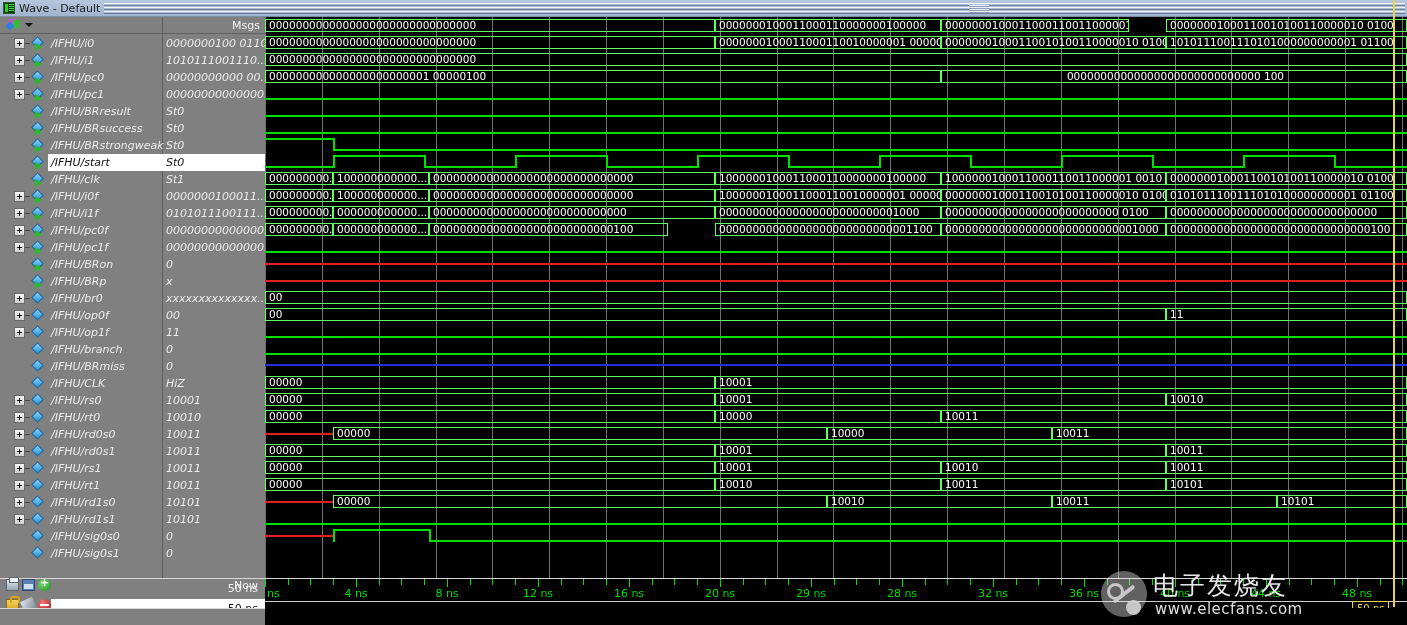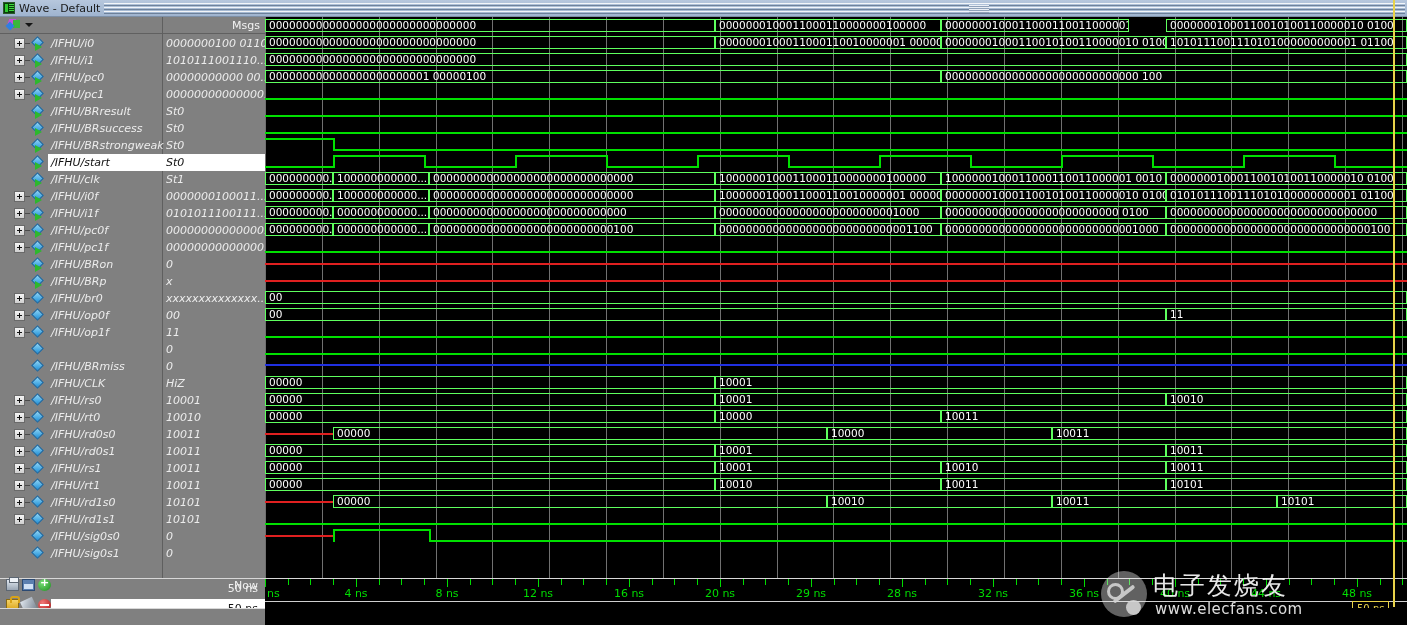--- a/index.html
+++ b/index.html
@@ -455,20 +455,21 @@
           </div>
           <div class="sname">/IFHU/op1f</div>
           <div class="sval">11</div>
         </div>
         <div class="srow">
           <div class="expander hidden"></div>
           <div class="connector none"></div>
           <div class="sigicon">
             <div class="diamond"></div>
           </div>
+          <div class="sname">/IFHU/branch</div>
           <div class="sval">0</div>
         </div>
         <div class="srow">
           <div class="expander hidden"></div>
           <div class="connector none"></div>
           <div class="sigicon">
             <div class="diamond"></div>
           </div>
           <div class="sname">/IFHU/BRmiss</div>
           <div class="sval">0</div>
@@ -609,21 +610,21 @@
           <div class="bus" style="left: 0px; width: 450px;">0000000000000000000000000000000</div>
           <div class="bus" style="left: 450px; width: 226px;">0000000100011000110010000001 00000</div>
           <div class="bus" style="left: 676px; width: 225px;">00000001000110010100110000010 0100</div>
           <div class="bus" style="left: 901px; width: 241px;">1010111001110101000000000001 01100</div>
         </div>
         <div class="wrow" style="top: 34px;">
           <div class="bus" style="left: 0px; width: 1142px;">0000000000000000000000000000000</div>
         </div>
         <div class="wrow" style="top: 51px;">
           <div class="bus" style="left: 0px; width: 676px;">000000000000000000000001 00000100</div>
-          <div class="bus" style="left: 676px; width: 466px;">00000000000000000000000000000 100</div>
+          <div class="bus" style="left: 676px; width: 466px; text-align: center;">00000000000000000000000000000 100</div>
         </div>
         <div class="wrow" style="top: 68px;">
           <div class="lvl linefull" style="top: 13px;"></div>
         </div>
         <div class="wrow" style="top: 85px;">
           <div class="lvl linefull" style="top: 13px;"></div>
         </div>
         <div class="wrow" style="top: 102px;">
           <div class="lvl linefull" style="top: 13px;"></div>
         </div>
@@ -679,21 +680,21 @@
           <div class="bus" style="left: 0px; width: 68px;">000000000...</div>
           <div class="bus" style="left: 68px; width: 96px;">000000000000...</div>
           <div class="bus" style="left: 164px; width: 286px;">00000000000000000000000000000</div>
           <div class="bus" style="left: 450px; width: 226px;">000000000000000000000000001000</div>
           <div class="bus" style="left: 676px; width: 225px;">00000000000000000000000000 0100</div>
           <div class="bus" style="left: 901px; width: 241px;">0000000000000000000000000000000</div>
         </div>
         <div class="wrow" style="top: 204px;">
           <div class="bus" style="left: 0px; width: 68px;">000000000...</div>
           <div class="bus" style="left: 68px; width: 96px;">000000000000...</div>
-          <div class="bus" style="left: 164px; width: 286px;">000000000000000000000000000100</div>
+          <div class="bus" style="left: 164px; width: 239px;">000000000000000000000000000100</div>
           <div class="bus" style="left: 450px; width: 226px;">00000000000000000000000000001100</div>
           <div class="bus" style="left: 676px; width: 225px;">00000000000000000000000000001000</div>
           <div class="bus" style="left: 901px; width: 241px;">000000000000000000000000000000100</div>
         </div>
         <div class="wrow" style="top: 221px;">
           <div class="lvl linefull" style="top: 13px;"></div>
         </div>
         <div class="wrow" style="top: 238px;">
           <div class="lvl linefull red" style="top: 8px;"></div>
         </div>

